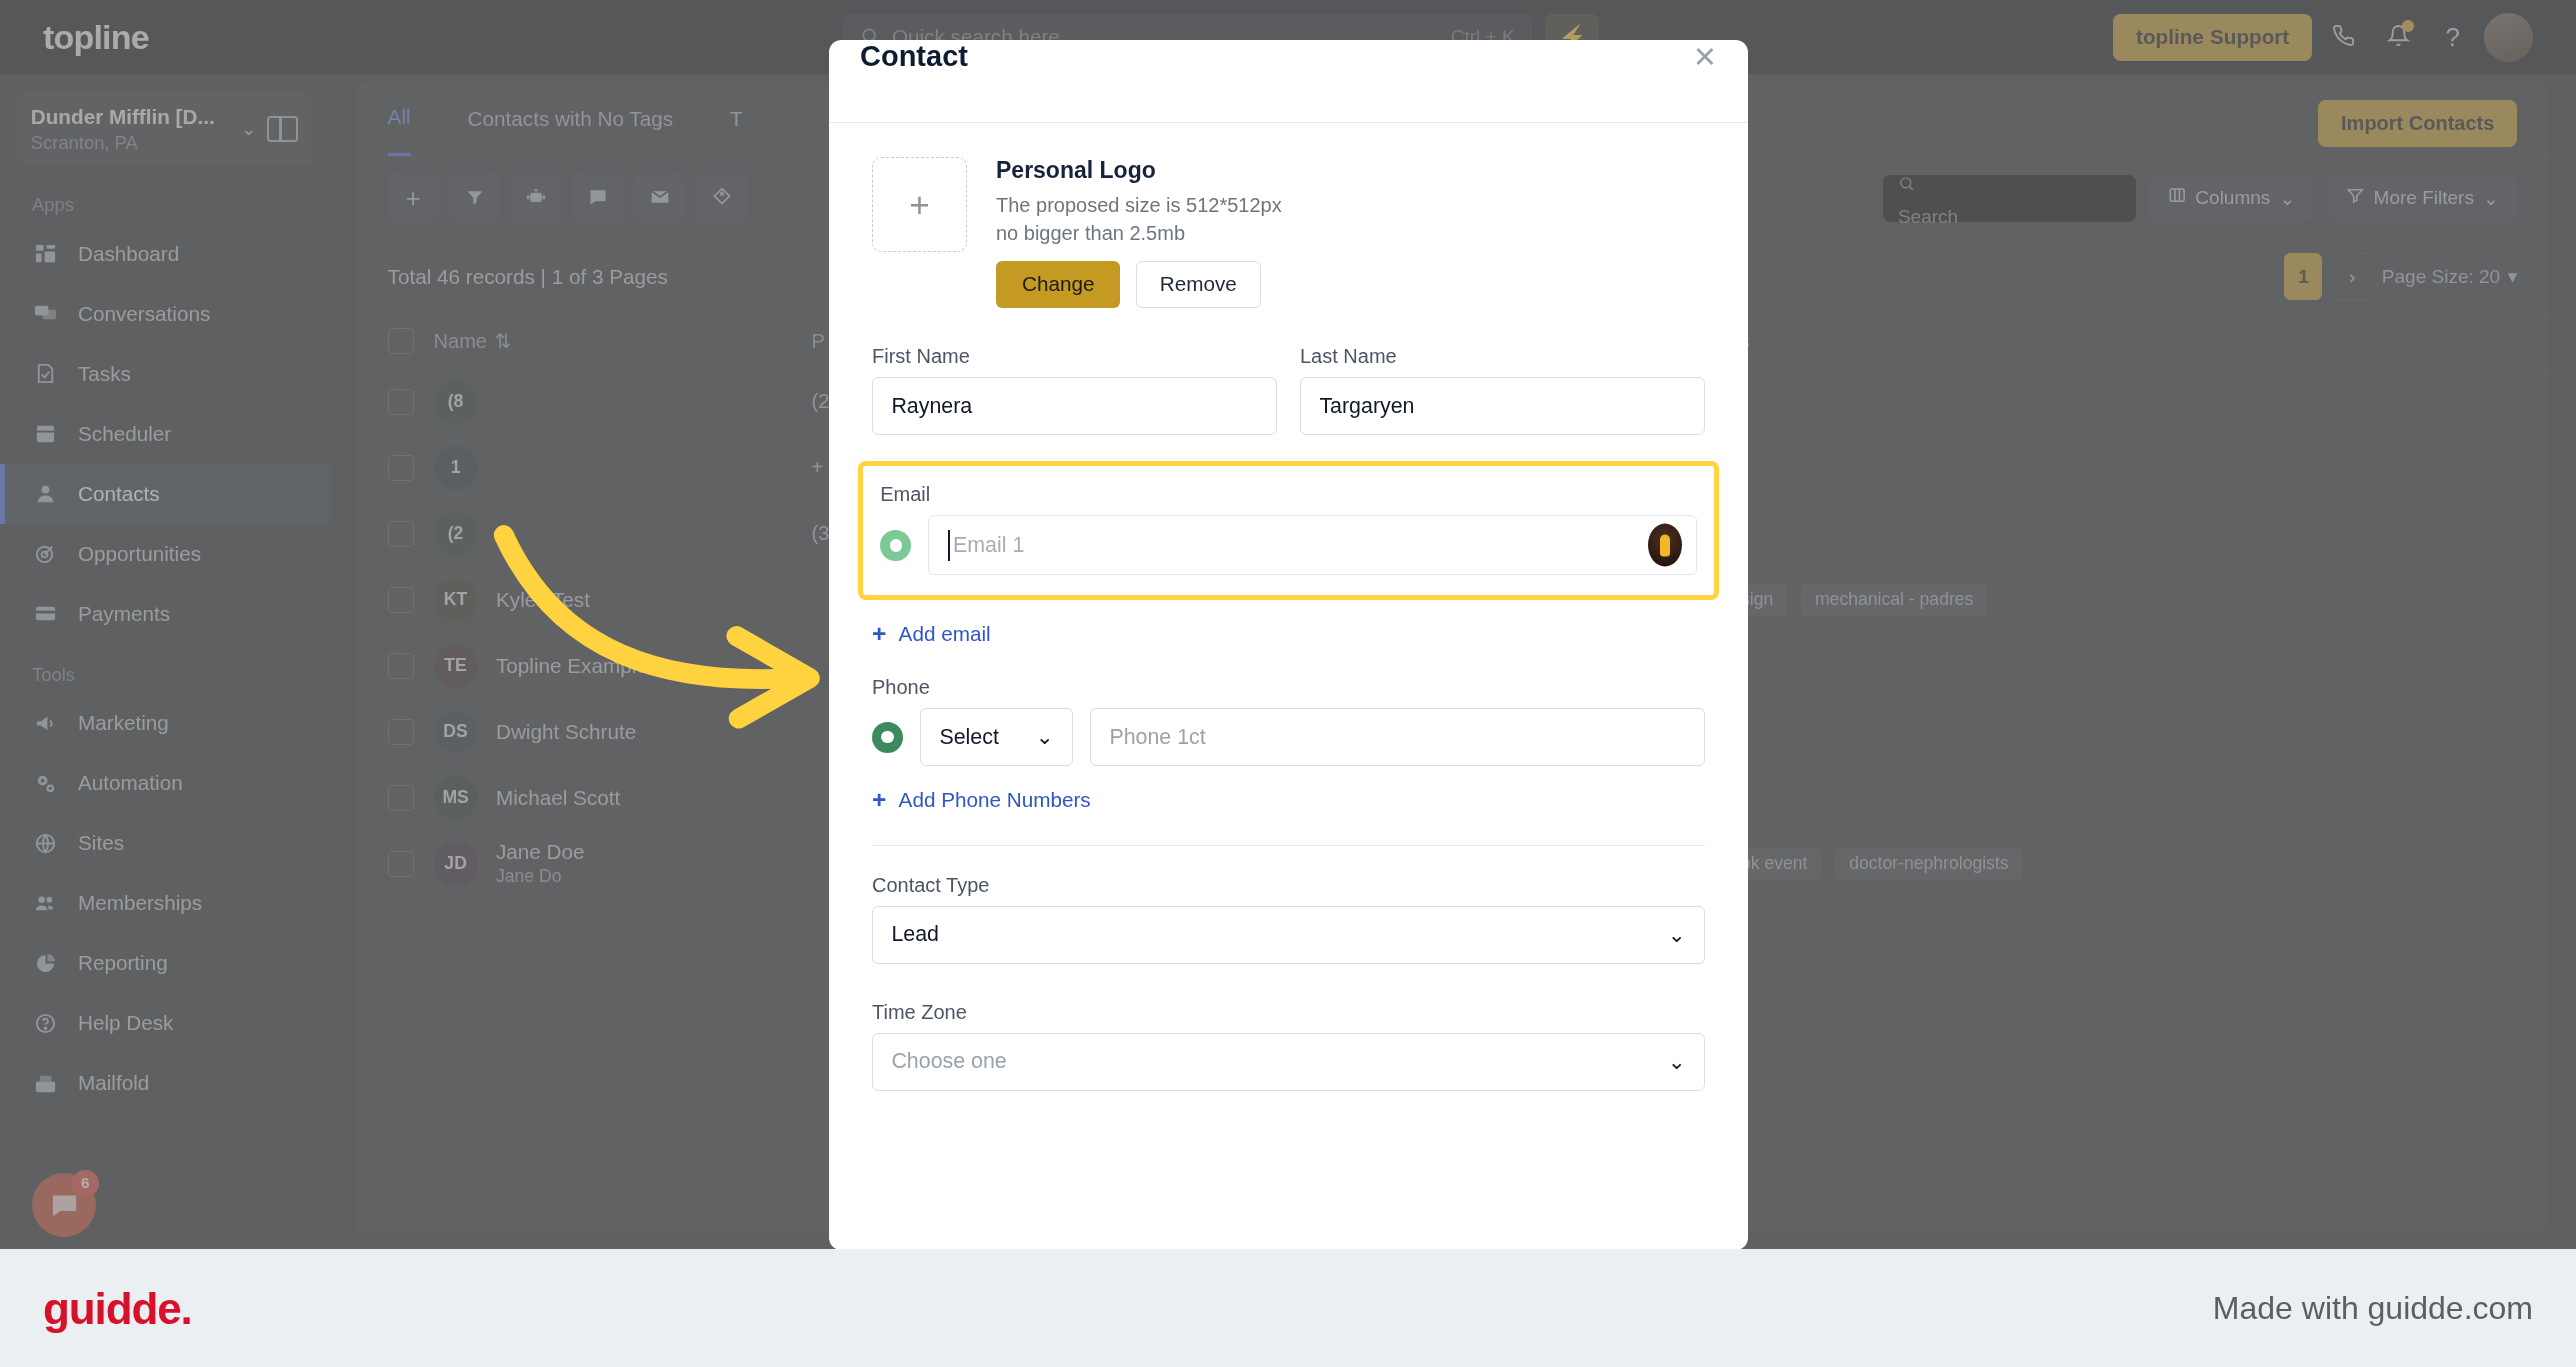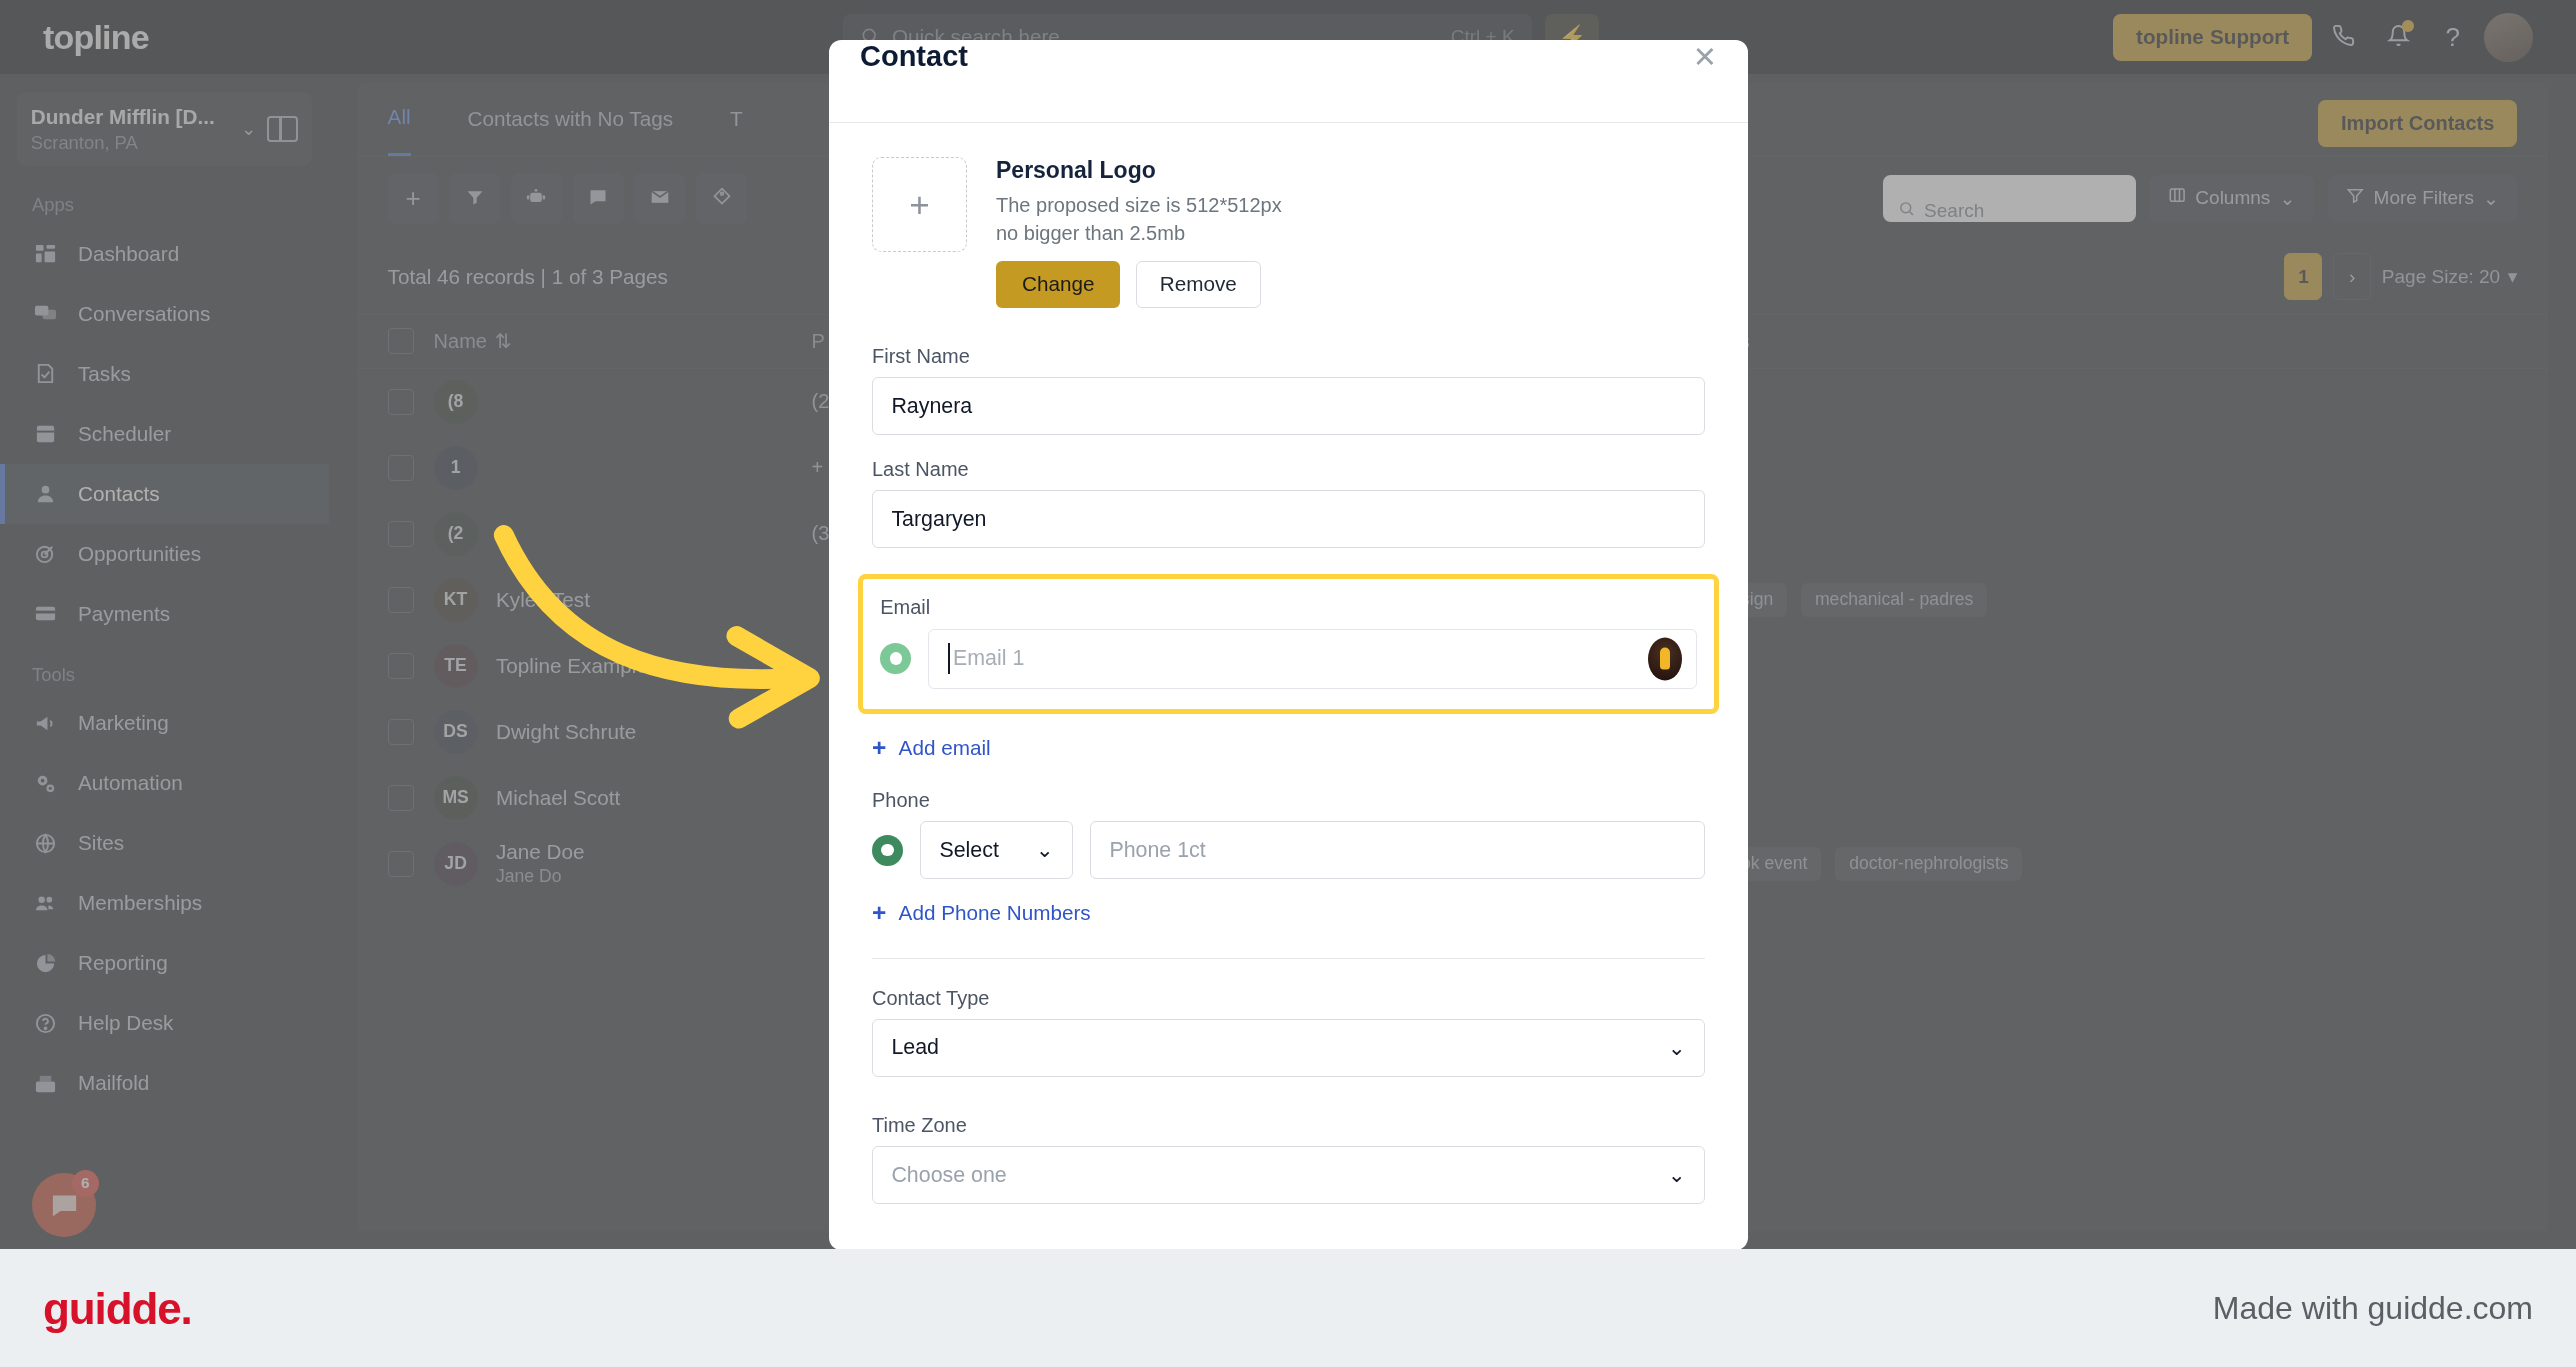--- a/index.html
+++ b/index.html
@@ -78,22 +78,22 @@
   .content-card { margin: 7.7px 27.6px 0 27.6px; background: #2f3338; border-radius: 10.7px 10.7px 0 0; height: 1149px; }
   .filter-row { display: flex; align-items: center; height: 74px; padding: 0 31px; gap: 57px; position: relative; }
   .ftab { font-size: 20.7px; color: #aeb6bf; height: 74px; display: flex; align-items: center; }
   .ftab.active { color: #5b8cf0; border-bottom: 3.8px solid #3f6fd8; }
   .import-btn { position: absolute; right: 31px; top: 18.4px; height: 47px; background: #c59a23; color: #1b1b1b;
     border-radius: 7.7px; display:flex; align-items:center; padding: 0 23px; font-size: 20px; font-weight: 600; }
   .tools-row { display: flex; align-items: center; height: 84px; padding: 0 31px; position: relative; border-top: 0.8px solid #363b41; }
   .tool-btn { width: 51px; height: 51px; border-radius: 7.7px; background: #34393f; display:flex; align-items:center;
     justify-content:center; color:#b4bcc4; margin-right: 10.7px; }
   .right-tools { position: absolute; right: 31px; display: flex; align-items: center; gap: 13.8px; }
-  .search-sm { width: 253px; height: 47px; background: #ffffff; border-radius: 7.7px; display:flex; align-items:flex-end;
-    padding: 0 15.3px; color:#7d858e; font-size: 19px; gap: 9.2px; }
+  .search-sm { width: 253px; height: 47px; background: #000000; border-radius: 7.7px; display:flex; align-items:flex-start;
+    padding: 0 15.3px; color:#7d858e; font-size: 19px; gap: 9.2px; flex-direction: column; }
   .pill-btn { height: 47px; background: #34393f; border-radius: 7.7px; display:flex; align-items:center; padding: 0 18.4px;
     gap: 9.2px; color:#c3cad1; font-size: 19px; }
   .meta-row { display:flex; align-items:center; height: 74px; padding: 0 31px; position: relative; }
   .meta-txt { color: #c3cad1; font-size: 20.7px; }
   .pager { position:absolute; right: 31px; display:flex; align-items:center; gap: 10.7px; }
   .pg { width: 38px; height: 47px; border-radius: 6.1px; display:flex; align-items:center; justify-content:center;
     font-size: 19px; color: #c3cad1; border: 0.8px solid #3d434a; }
   .pg.active { background: #c59a23; color:#1b1b1b; border-color:#c59a23; font-weight:600; }
   .pgsize { color:#aeb6bf; font-size: 19px; display:flex; align-items:center; gap:7.7px; }
 
@@ -136,21 +136,21 @@
   .logo-btns { display:flex; gap: 15.3px; margin-top: 13.8px; }
   .btn-primary { height: 47px; background:#c59a23; color:#1b1b1b; border-radius: 6.1px; display:flex;
     align-items:center; padding: 0 26px; font-size: 20.7px; }
   .btn-ghost { height: 47px; background:#fff; color:#1f2937; border:0.8px solid #d9dde2; border-radius: 6.1px;
     display:flex; align-items:center; padding: 0 23px; font-size: 20.7px; }
 
   .field-label { font-size: 20px; color:#4b5563; margin-bottom: 9.2px; }
   .input { height: 58px; border: 0.8px solid #d9dde2; border-radius: 6.1px; display:flex; align-items:center;
     padding: 0 18.4px; font-size: 21.4px; color:#111827; background:#fff; }
   .input.ph { color:#9aa2ab; }
-  .two-col { display:flex; gap: 23px; margin-top: 37px; flex-direction: column; }
+  .two-col { display:flex; gap: 23px; margin-top: 37px; }
   .two-col > div { flex: 1; }
 
   .email-hl {
     margin: 26px -13.8px 0 -13.8px; border: 5.4px solid #ffd23f; border-radius: 7.7px; background:#fff;
     padding: 17px 17px 20px 17px;
   }
   .radio-row { display:flex; align-items:center; gap: 17px; margin-top: 9.2px; }
   .radio { width: 31px; height: 31px; border-radius: 50%; background:#7cc896; display:flex;
     align-items:center; justify-content:center; flex: none; }
   .radio i { width: 12.3px; height: 12.3px; border-radius:50%; background:#fff; display:block; }

